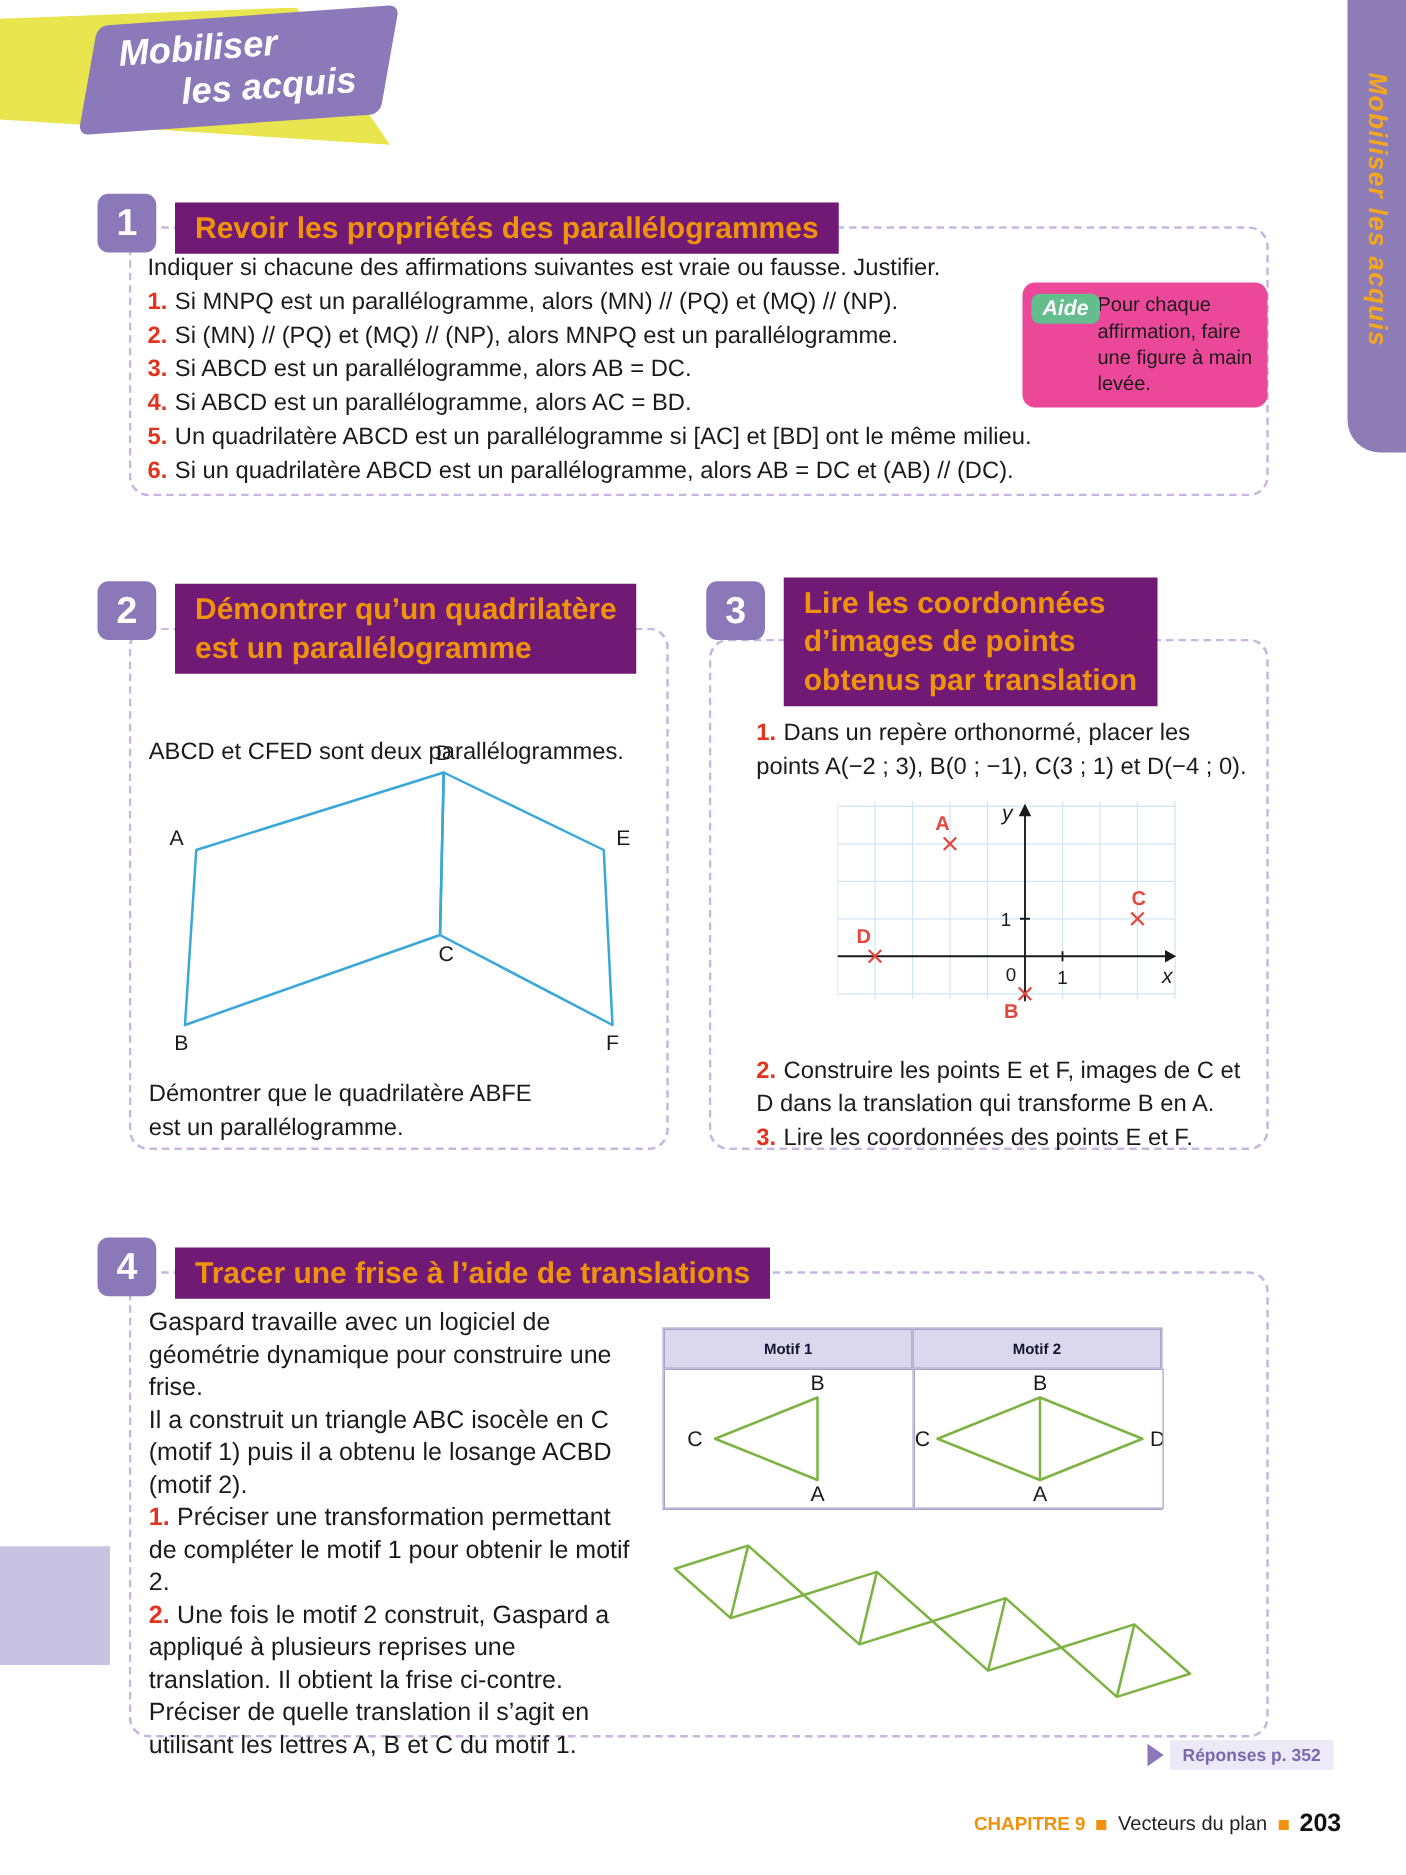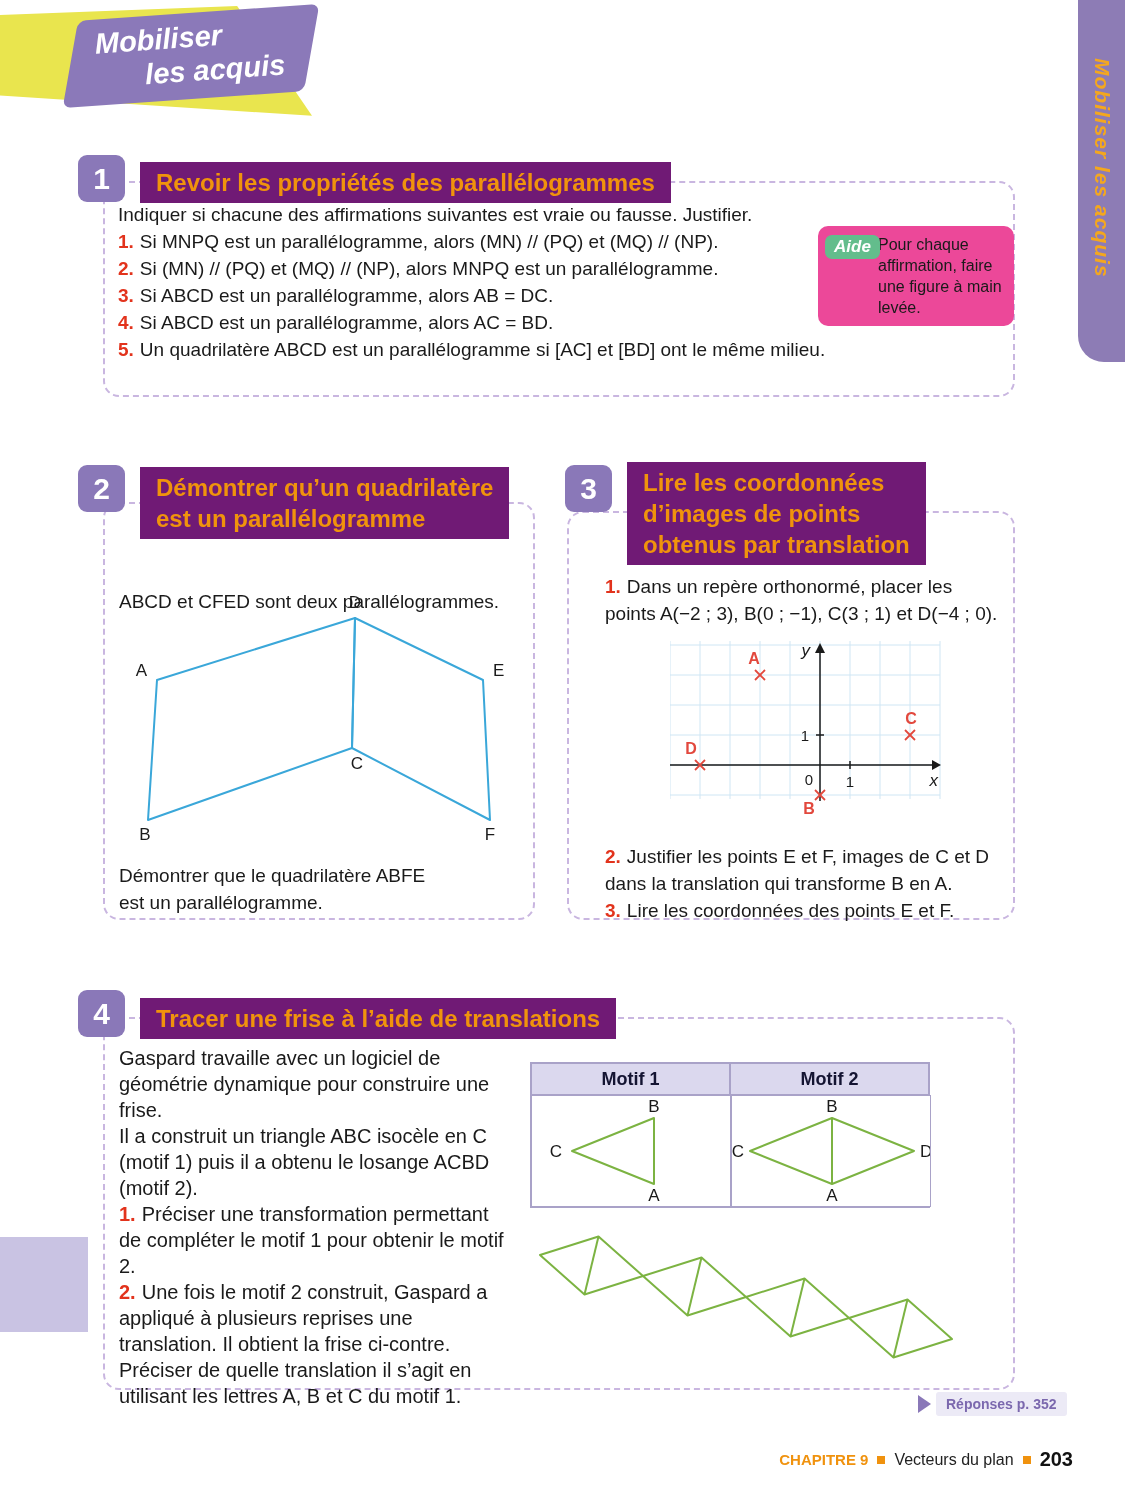--- a/index.html
+++ b/index.html
@@ -93,21 +93,21 @@
   .motif-table {
     position:absolute; left:425px; top:43px; width:400px;
     border:1px solid #a9a2c8; border-collapse:collapse; z-index:2; background:#fff;
   }
   .motif-table .hdr {
     display:flex;
   }
   .motif-table .hcell {
     width:200px; height:32px; background:#dbd8ee; border:1px solid #a9a2c8;
     display:flex; align-items:center; justify-content:center;
-    font-weight:700; font-size:18px; color:#141432;
+    font-weight:700; font-size:12px; color:#141432;
   }
   .motif-table .bodyrow { display:flex; }
   .motif-table .bcell { width:200px; height:112px; border:1px solid #a9a2c8; background:#fff; }
 
   
   .reponses {
     position:absolute; left:918px; top:1392px; display:flex; align-items:center; gap:5px;
   }
   .rep-arrow {
     width:0; height:0; border-top:9px solid transparent;
@@ -155,20 +155,23 @@
       <span class="rnum">2.</span><span>Si (MN) // (PQ) et (MQ) // (NP), alors MNPQ est un parallélogramme.</span>
     </div>
     <div class="item body-text">
       <span class="rnum">3.</span><span>Si ABCD est un parallélogramme, alors AB = DC.</span>
     </div>
     <div class="item body-text">
       <span class="rnum">4.</span><span>Si ABCD est un parallélogramme, alors AC = BD.</span>
     </div>
     <div class="item body-text">
       <span class="rnum">5.</span><span>Un quadrilatère ABCD est un parallélogramme si [AC] et [BD] ont le même milieu.</span>
+    </div>
+    <div class="item body-text">
+      <span class="rnum">6.</span><span>Si un quadrilatère ABCD est un parallélogramme, alors AB = DC et (AB) // (DC).</span>
     </div>
   </div>
   <div class="aide">
     <span class="aide-tag">Aide</span>
     <div class="aide-text">Pour chaque affirmation, faire une figure à main levée.</div>
   </div>
 
   <div class="badge" style="left:78px; top:465px;">2</div>
   <div class="ex-title" style="left:140px; top:467px;">
     <div>Démontrer qu’un quadrilatère</div>
@@ -246,21 +249,21 @@
         <line x1="25" y1="121" x2="35" y2="131"></line>
           <line x1="25" y1="131" x2="35" y2="121"></line>
       </g>
       <text class="redlabel" x="84" y="25" text-anchor="middle">A</text>
       <text class="redlabel" x="139" y="175" text-anchor="middle">B</text>
       <text class="redlabel" x="241" y="85" text-anchor="middle">C</text>
       <text class="redlabel" x="21" y="115" text-anchor="middle">D</text>
     </svg>
 
     <div class="abs body-text" style="left:36px; top:330px; width:400px;">
-      <span class="rnum">2.</span><span>Justifier les points E et F, images de C et D dans la translation qui transforme B en A.</span>
+      <span class="rnum">2.</span><span>Construire les points E et F, images de C et D dans la translation qui transforme B en A.</span>
       <div>
         <span class="rnum">3.</span><span>Lire les coordonnées des points E et F.</span>
       </div>
     </div>
   </div>
 
   <div class="badge" style="left:78px; top:990px;">4</div>
   <div class="ex-title" style="left:140px; top:998px;">Tracer une frise à l’aide de translations</div>
   <div class="dashed-box" id="box4">
 

